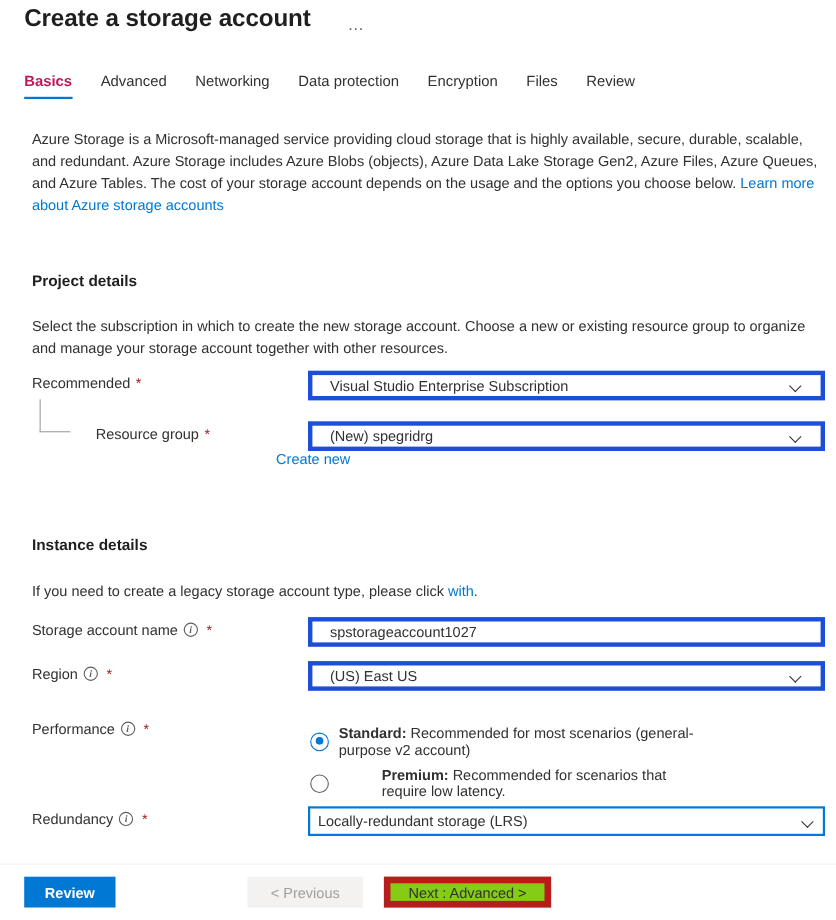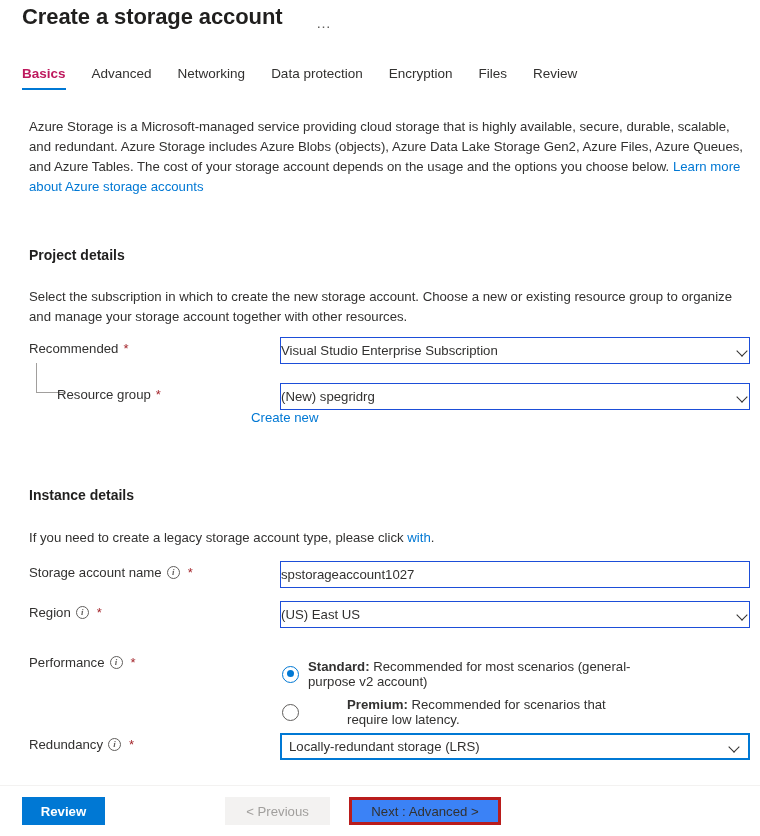--- a/index.html
+++ b/index.html
@@ -79,23 +79,23 @@
     font-size:9px; font-style:italic; font-weight:700;
     line-height:1; cursor:pointer;
     font-family:"Liberation Serif", serif;
     position:relative; top:0px;
   }
 
   .control { position:absolute; left:251px; top:-4px; width:470px; }
 
   .field {
     position:relative; width:470px; height:27px;
-    border:1px solid #1d4ed8; background:#fff;
+    border:4px solid #1d4ed8; background:#fff;
     display:flex; align-items:center;
-    padding:0 0; font-size:13.2px; color:#323130;
+    padding:0 16px; font-size:13.2px; color:#323130;
     cursor:pointer;
   }
   .field.focused { border:2px solid #0078d4; padding:0 7px; }
   .field .val { flex:1; white-space:nowrap; overflow:hidden; text-overflow:ellipsis; }
   .chev {
     width:12px; height:12px; flex:0 0 12px;
     margin-left:6px; position:relative;
   }
   .chev::before {
     content:""; position:absolute; left:1px; top:2px;
@@ -140,21 +140,21 @@
     background:#ffffff; border-top:1px solid #f3f2f1;
   }
   .btn {
     position:absolute; top:11px; height:28px;
     font-size:13.2px; font-family:"Liberation Sans", sans-serif;
     display:flex; align-items:center; justify-content:center;
     cursor:pointer; border:none;
   }
   .btn-primary { left:22px; width:83px; background:#0078d4; color:#fff; font-weight:600; }
   .btn-prev { left:225px; width:105px; background:#f3f2f1; color:#a19f9d; }
-  .btn-next { left:349px; width:152px; background:#3b82f6; color:#323130; border:3px solid #b91c1c; }
+  .btn-next { left:349px; width:152px; background:#84cc16; color:#323130; border:6px solid #b91c1c; }
 </style>
 </head>
 <body>
 
 <div class="page">
 
   <div class="header">
     <div class="title">Create a storage account</div>
     <div class="ellipsis-btn">…</div>
   </div>
@@ -183,21 +183,21 @@
       <div class="field">
         <span class="val">Visual Studio Enterprise Subscription</span>
         <span class="chev"></span>
       </div>
     </div>
   </div>
 
   <div class="tree-line" style="left:36px; top:363px; width:28px; height:30px;"></div>
 
   <div class="row" style="top:387px;">
-    <div class="lbl" style="left:28px;justify-content:space-between;">
+    <div class="lbl" style="left:58px;justify-content:space-between;">
       <span>Resource group</span>
       <span class="req">*</span>
     </div>
     <div class="control">
       <div class="field">
         <span class="val">(New) spegridrg</span>
         <span class="chev"></span>
       </div>
     </div>
   </div>

